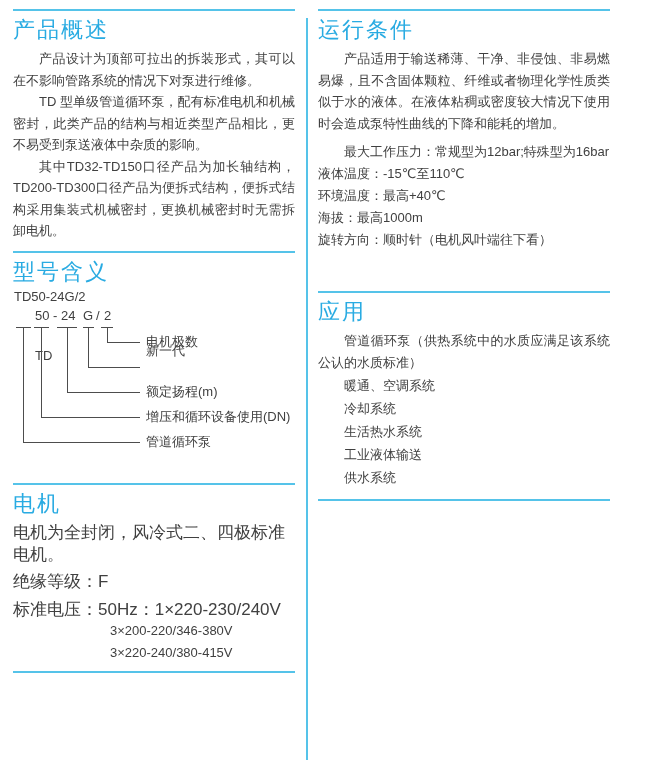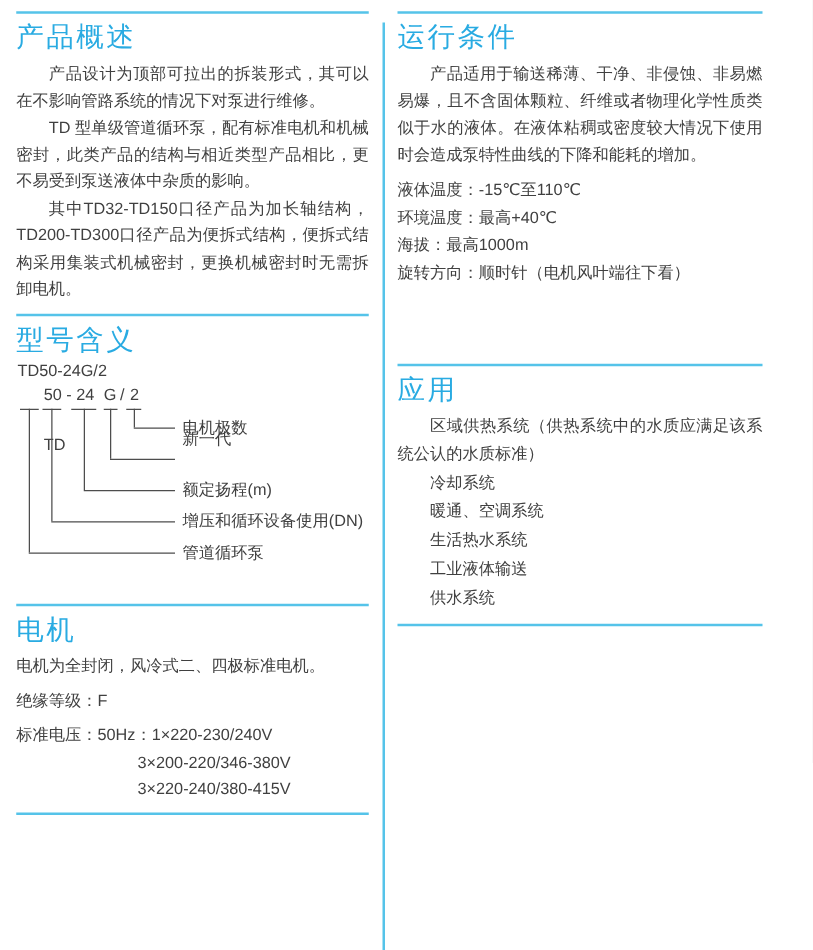--- a/index.html
+++ b/index.html
@@ -18,21 +18,21 @@
   .col-left  { left:13px;  width:282px; }
   .col-right { left:318px; width:292px; }
   .section { position:absolute; left:0; width:100%; }
   .rule { height:2px; background:var(--rule,#55c3e9); }
   .sec-title {
     font-size:22px; line-height:24px; font-weight:normal;
     color:var(--accent,#29abe2); margin:7px 0 6px; letter-spacing:2px;
   }
   .body-text { font-size:13px; line-height:21.5px; text-align:justify; }
   .indent { text-indent:2em; }
-  .spec-line { font-size:13px; line-height:21.5px; margin-bottom:6px; }
+  .spec-line { font-size:17px; line-height:21.5px; margin-bottom:6px; }
   .cond-line { font-size:13px; line-height:21.5px; margin-bottom:0.5px; }
   .volt-cont { font-size:13px; line-height:21.5px; padding-left:97px; }
   .app-list { list-style:none; margin-top:2px; }
   .app-list li { font-size:13px; line-height:21.5px; margin-bottom:1.5px; padding-left:2em; }
   .closing-rule { margin-top:8px; }
   .closing-rule-app { margin-top:10px; }
 
   
   .diagram { position:relative; height:168px; font-size:13px; }
   .code-full { position:absolute; left:1px; top:0; line-height:14px; }
@@ -139,33 +139,34 @@
     </div>
 
   </div>
 
   <div class="col col-right">
 
     <div class="section sec-operating">
       <div class="rule"></div>
       <h2 class="sec-title">运行条件</h2>
       <p class="body-text indent" style="margin-bottom:7px;">产品适用于输送稀薄、干净、非侵蚀、非易燃易爆，且不含固体颗粒、纤维或者物理化学性质类似于水的液体。在液体粘稠或密度较大情况下使用时会造成泵特性曲线的下降和能耗的增加。</p>
+      <p class="cond-line" style="padding-left:2em;">最大工作压力：常规型为12bar;特殊型为16bar</p>
       <p class="cond-line">液体温度：-15℃至110℃</p>
       <p class="cond-line">环境温度：最高+40℃</p>
       <p class="cond-line">海拔：最高1000m</p>
       <p class="cond-line">旋转方向：顺时针（电机风叶端往下看）</p>
     </div>
 
     <div class="section sec-application">
       <div class="rule"></div>
       <h2 class="sec-title">应用</h2>
-      <p class="body-text indent">区域供热系统（供热系统中的水质应满足该系统公认的水质标准）</p>
+      <p class="body-text indent">管道循环泵（供热系统中的水质应满足该系统公认的水质标准）</p>
       <ul class="app-list">
+        <li>暖通、空调系统</li>
         <li>冷却系统</li>
-        <li>暖通、空调系统</li>
         <li>生活热水系统</li>
         <li>工业液体输送</li>
         <li>供水系统</li>
       </ul>
       <div class="rule closing-rule-app"></div>
     </div>
 
   </div>
 
 </div>

